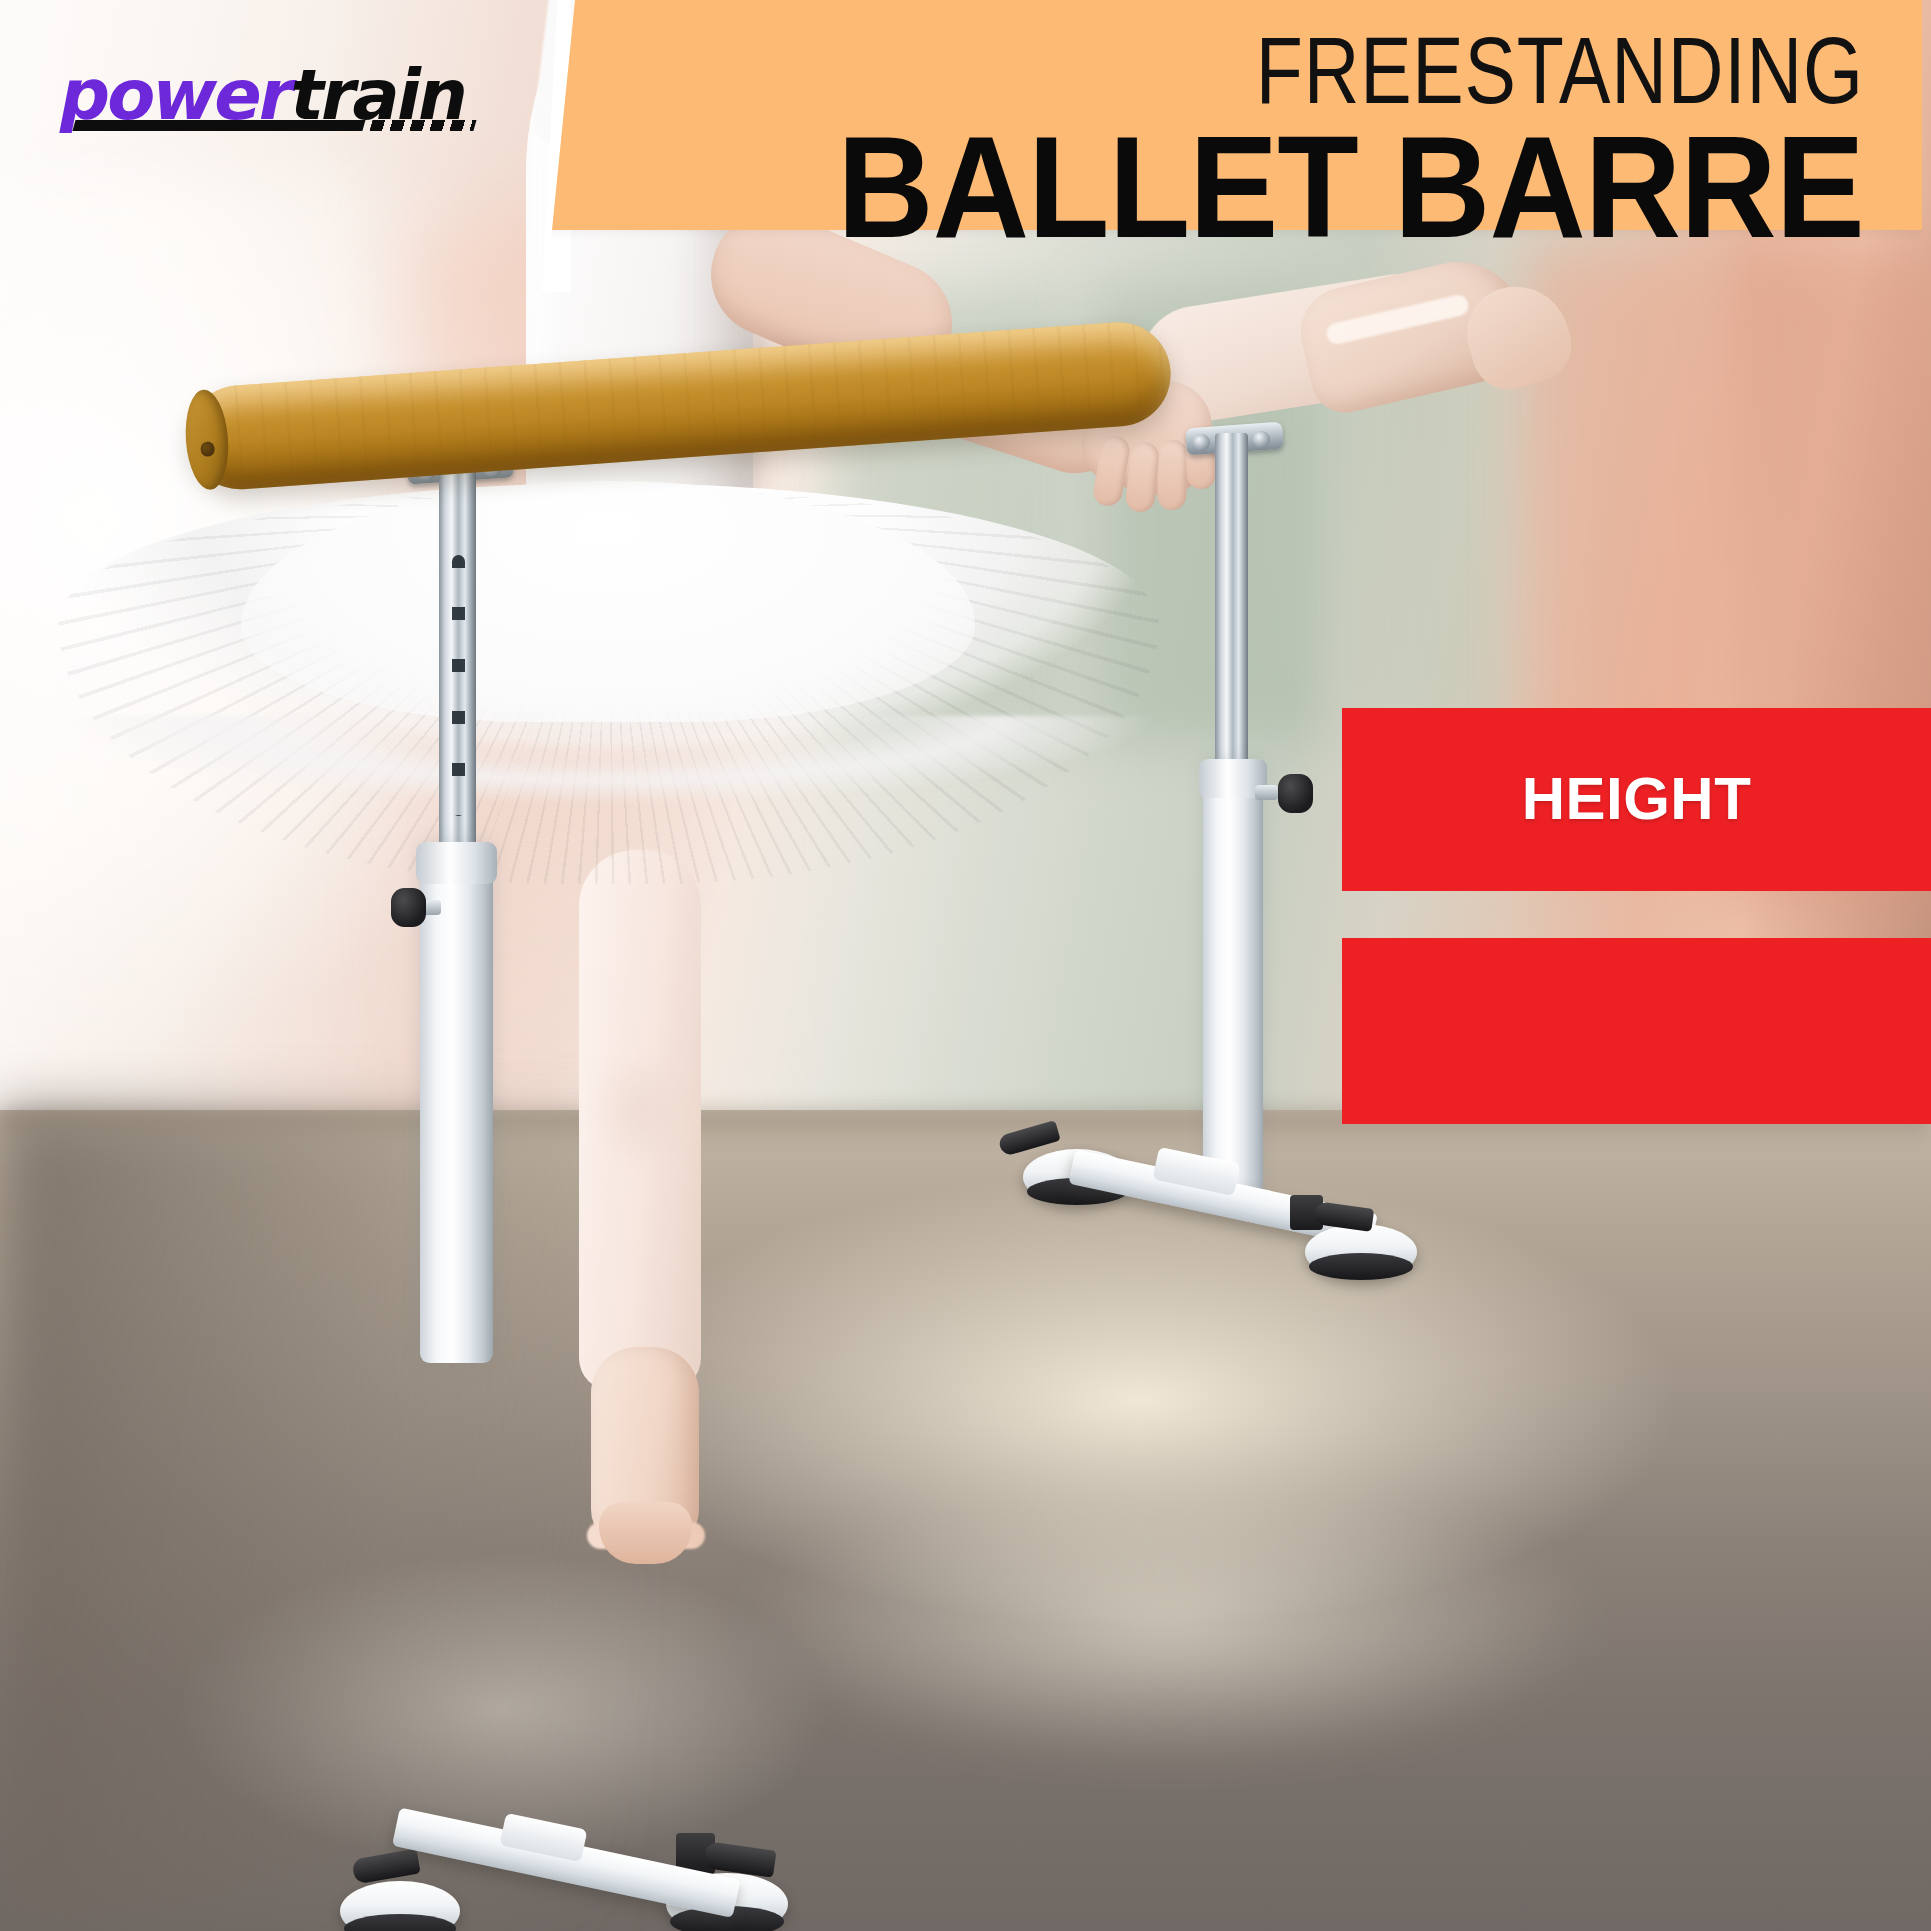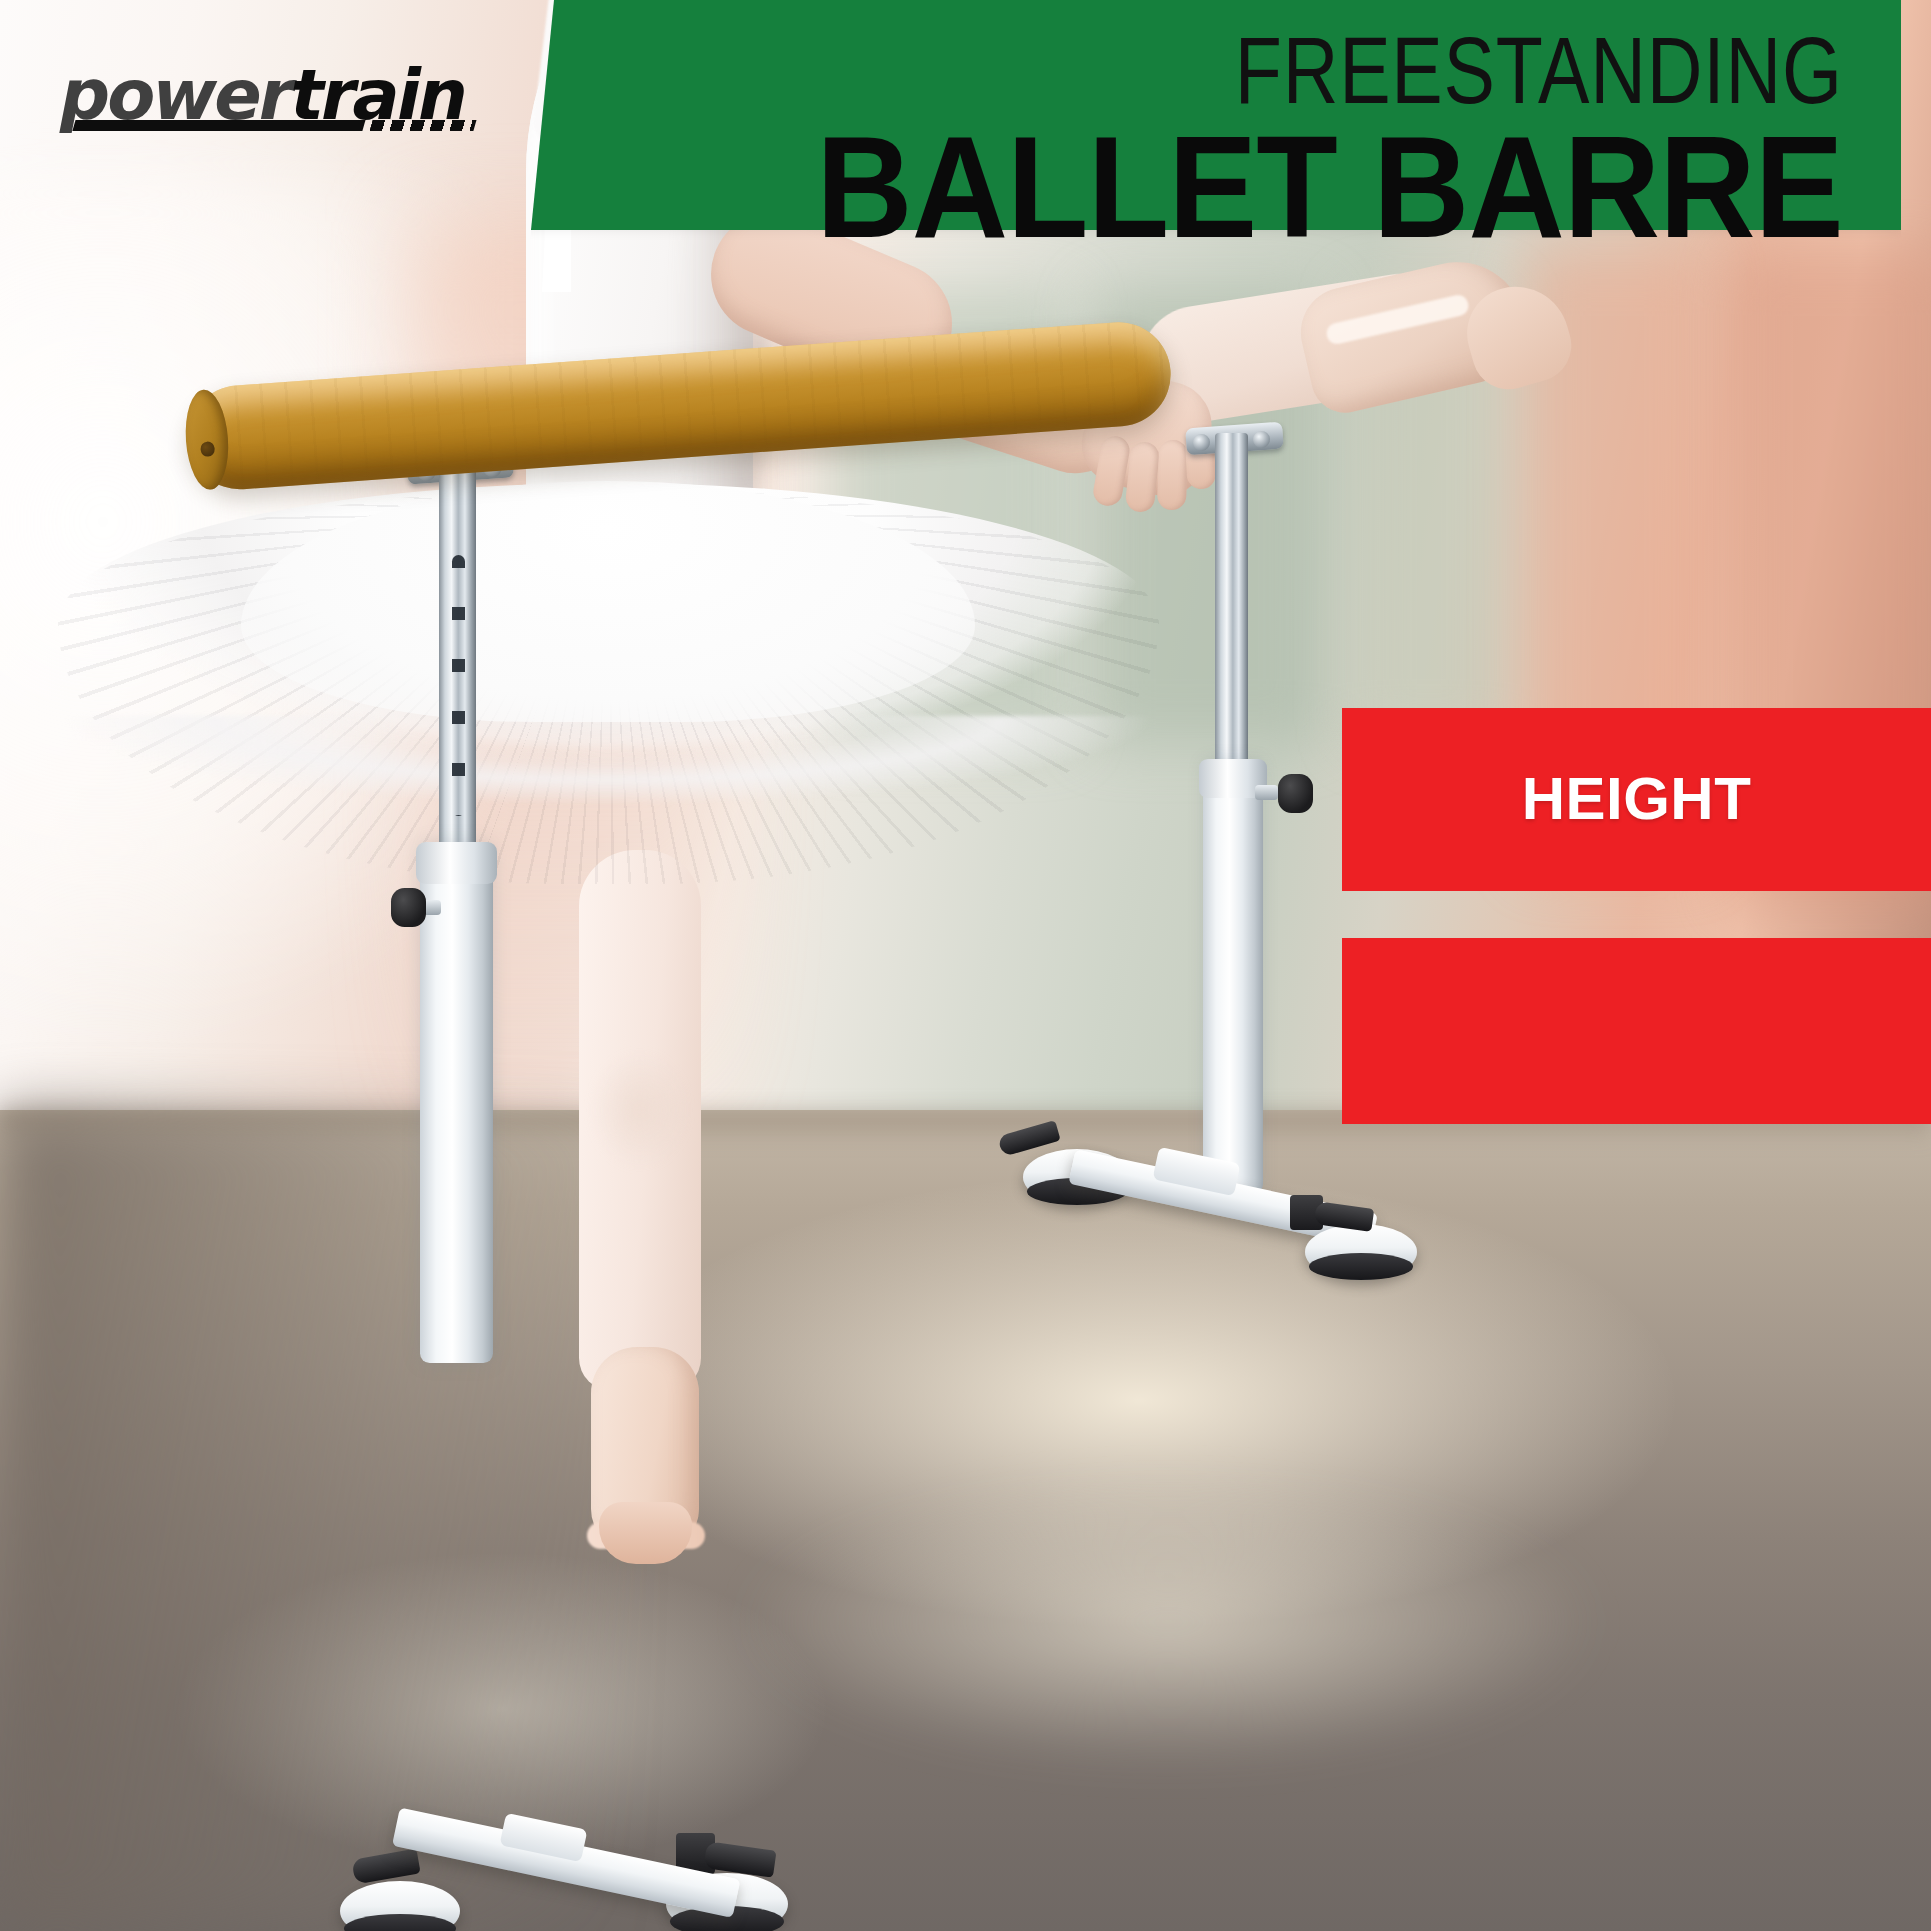--- a/index.html
+++ b/index.html
@@ -205,38 +205,38 @@
   .cup-ring{position:absolute;left:3.9px;top:33px;width:112px;height:29px;border-radius:50%;
     background:linear-gradient(180deg,#3a3a3e,#17171a);}
   .lever{position:absolute;width:64px;height:23px;border-radius:11.6px 4.8px 4.8px 11.6px;
     background:linear-gradient(180deg,#4a4a4d,#17171a);}
   .lever-tab{position:absolute;width:39px;height:41px;border-radius:3.9px;
     background:linear-gradient(180deg,#3f3f42,#1a1a1d);}
   .base-joint{position:absolute;width:83px;height:33px;border-radius:6.8px;
     background:linear-gradient(180deg,#ffffff,#dbe1e6);}
 
   
-  .banner{position:absolute;left:525px;top:0;width:1376px;height:230px;background:#15803d;
+  .banner{position:absolute;left:546px;top:0;width:1376px;height:230px;background:#fdba74;
     clip-path:polygon(29px 0, 1376px 0, 1376px 290px, 0 290px);
     box-shadow:0 1.9px 9.7px rgba(0,0,0,.06);}
   .banner-edge{position:absolute;left:542px;top:0;width:29px;height:292px;background:#ffffff;
     clip-path:polygon(15.4px 0, 29px 0, 29px 292px, 0 292px);}
   .title-wrap{position:absolute;right:58px;top:25px;text-align:right;}
   .t-line1{font-family:"Liberation Sans Narrow","Liberation Sans",sans-serif;
     font-size:94px;line-height:0.97;font-weight:400;letter-spacing:1px;color:#111;
     transform:scaleX(.82);transform-origin:right center;white-space:nowrap;}
   .t-line2{font-family:"Liberation Sans Narrow","Liberation Sans",sans-serif;
     font-size:145px;line-height:0.96;font-weight:700;letter-spacing:-1px;color:#0a0a0a;
     transform:scaleX(.92);transform-origin:right center;white-space:nowrap;margin-top:1.9px;}
 
   
   .logo{position:absolute;left:60px;top:60px;width:396px;height:77px;}
   .logo-text{font-size:70px;font-weight:700;font-style:italic;letter-spacing:-2.9px;line-height:1;
     font-family:"DejaVu Sans",sans-serif;}
-  .lg-power{color:#404040;text-decoration:underline;}
+  .lg-power{color:#6d28d9;text-decoration:underline;}
   .lg-train{color:#0d0d0d;}
   .logo-rule{position:absolute;left:13.5px;top:60px;width:290px;height:10.6px;background:#0d0d0d;
     transform:skewX(-16deg);}
   .logo-dashes{position:absolute;left:311px;top:60px;width:104px;height:10.6px;
     transform:skewX(-16deg);
     background:repeating-linear-gradient(90deg,#0d0d0d 0 12.6px, rgba(0,0,0,0) 12.6px 20px);}
 
   
   .badge{position:absolute;left:1342px;width:589px;background:#ED2024;
     display:flex;align-items:center;justify-content:center;text-align:left;}

